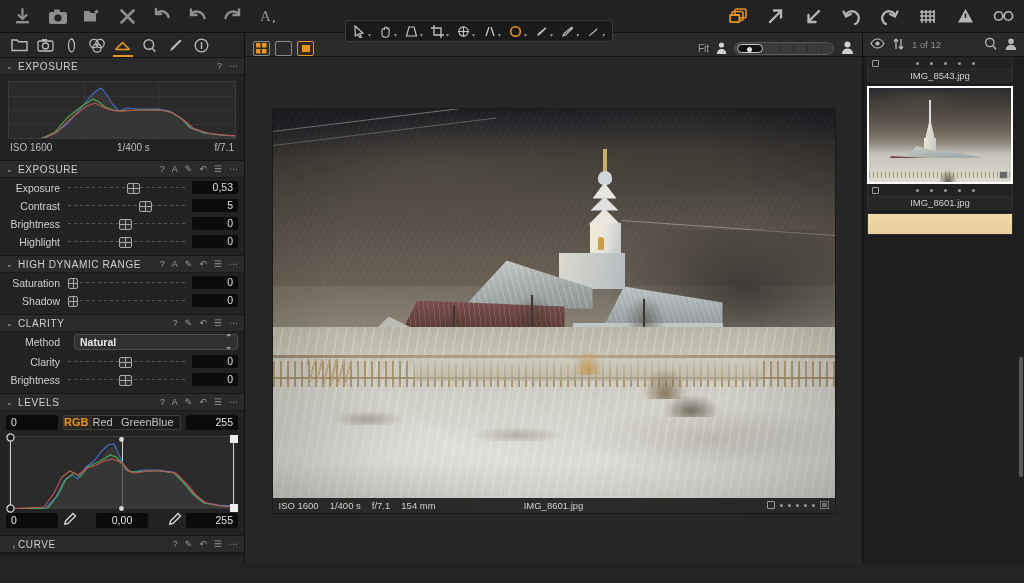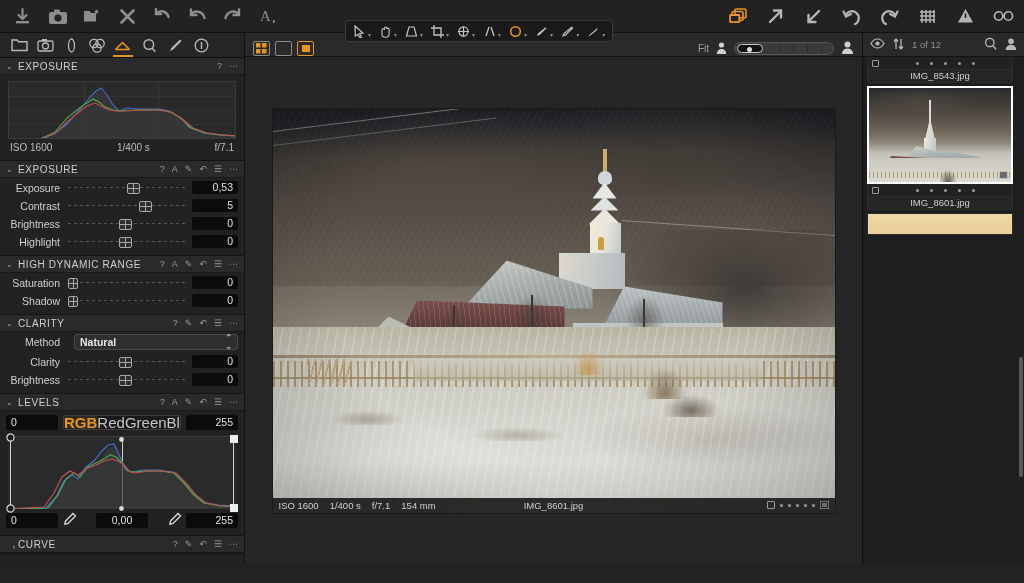--- a/index.html
+++ b/index.html
@@ -92,21 +92,21 @@
     border-radius:3px; display:flex; align-items:center; padding:0 5px;
     font-size:10.5px; color:#e8e8e8; font-weight:bold; margin-left:6px; position:relative; }
   .select .chev { position:absolute; right:5px; color:#bdbdbd; font-size:8px; }
 
   .levels-top { display:flex; align-items:center; gap:5px; padding:4px 6px 2px 6px; }
   .numbox { width:52px; height:15px; background:#0b0b0b; border-radius:2px;
     font-size:10.5px; line-height:15px; padding:0 5px; color:#e2e2e2; }
   .numbox.right { text-align:right; }
   .chtabs { flex:1; display:flex; height:15px; background:#1a1a1a;
     border:1px solid #3d3d3d; border-radius:3px; overflow:hidden; }
-  .chtab { flex:1; text-align:right; font-size:15px; line-height:13px; color:#c5c5c5; }
+  .chtab { flex:1; text-align:left; font-size:11px; line-height:13px; color:#c5c5c5; }
   .chtab.active { background:#2e2a22; color:#e8951f; font-weight:bold; }
   .levelgraph { position:relative; margin:4px 8px 0 8px; height:72px;
     border-top:1px solid #3a3a3a; border-bottom:1px solid #3a3a3a; background:#2a2a2a; }
   .handle { position:absolute; width:9px; height:9px; }
   .lv-line { position:absolute; top:0; bottom:0; width:1px; background:#cfcfcf; }
   .levels-bot { display:flex; align-items:center; padding:4px 6px 6px 6px; gap:4px; }
   .spacer { flex:1; }
 
   
   .viewer { flex:1; display:flex; flex-direction:column; background:#262626; min-width:0; }

